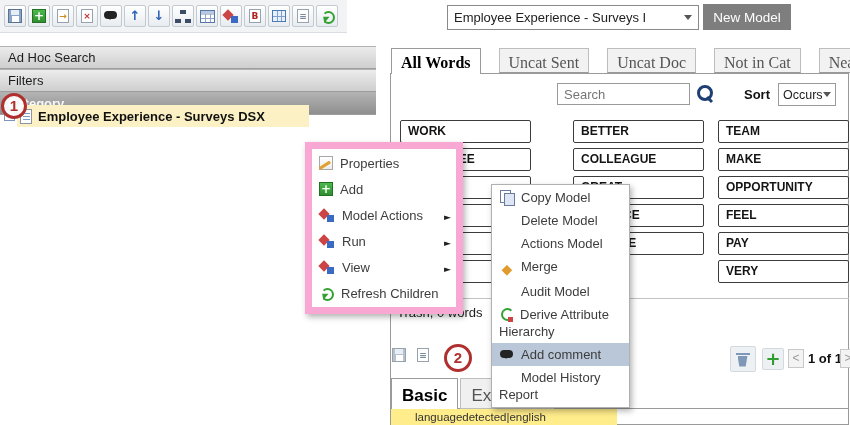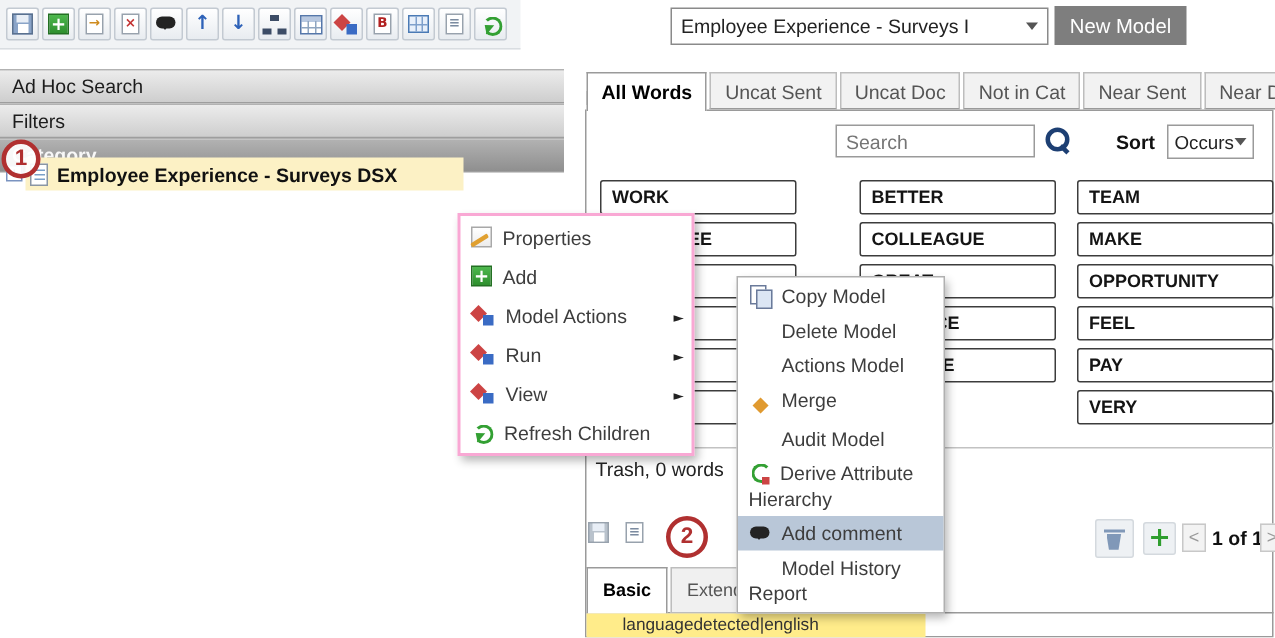--- a/index.html
+++ b/index.html
@@ -101,21 +101,21 @@
     border:1px solid #8a8a8a; background:#fff; display:flex; align-items:center;
     justify-content:space-between; padding:0 6px; font-size:13px; color:#222; cursor:pointer; }
   .caret { width:0;height:0;border-left:4px solid transparent;border-right:4px solid transparent;
     border-top:5px solid #555; flex:none; }
   #new-model-btn { position:absolute; left:703px; top:4px; width:88px; height:26px;
     background:#7e7e7e; border:none; color:#fff; font-size:13.5px; cursor:pointer; }
 
   
   #tabs { position:absolute; left:391px; top:48px; display:flex; z-index:2; white-space:nowrap; }
   .tab { padding:5px 9px 0; height:25px; border:1px solid #bdbdbd; border-bottom:1px solid #9a9a9a;
-    background:#f2f2f2; color:#555; font-size:13px; margin-right:2px; cursor:pointer; }
+    background:#f2f2f2; color:#555; font-size:16px; margin-right:18px; cursor:pointer;font-family:Liberation Serif, serif; }
   .tab.active { background:#fff; border:1px solid #9a9a9a; border-bottom:none;
     color:#000; font-weight:bold; height:26px; }
 
   
   #panel { position:absolute; left:390px; top:73px; width:459px; height:352px;
     border:1px solid #9a9a9a; background:#fff; z-index:0; }
   #search-input { position:absolute; left:557px; top:83px; width:133px; height:22px;
     border:1px solid #9a9a9a; padding-left:6px; font-size:13px; color:#333; z-index:1; }
   #search-btn { position:absolute; left:694px; top:84px; width:22px; height:20px;
     background:none; border:none; padding:0; cursor:pointer; z-index:1; }
@@ -137,30 +137,30 @@
   #trash-btn { position:absolute; left:730px; top:346px; width:26px; height:26px; z-index:1; }
   #plus-btn { position:absolute; left:762px; top:348px; width:22px; height:22px; z-index:1; }
   .pgbtn { position:absolute; top:349px; width:16px; height:19px; border:1px solid #c8c8c8;
     background:#f3f3f3; color:#999; font:12px/17px "Liberation Sans",sans-serif;
     text-align:center; padding:0; cursor:pointer; z-index:1; }
   #pg-prev { left:788px; } #pg-next { left:840px; }
   #pg-label { position:absolute; left:808px; top:351px; font-weight:bold; font-size:13px; color:#111; z-index:1; }
 
   #bottom-tabs { position:absolute; left:391px; top:378px; display:flex; z-index:1; }
   .btab { padding:7px 10px 0; height:31px; border:1px solid #bdbdbd; background:#f0f0f0;
-    color:#555; font-size:12px; margin-right:2px; cursor:pointer; }
+    color:#555; font-size:17px; margin-right:2px; cursor:pointer; }
   .btab.active { background:#fff; border:1px solid #9a9a9a; border-bottom:none;
     color:#000; font-weight:bold; }
   #bt-line { position:absolute; left:391px; top:408px; width:458px; height:1px; background:#9a9a9a; z-index:0; }
   #status-row { position:absolute; left:391px; top:409px; width:226px; height:16px;
     background:#ffec8a; font-size:11.5px; color:#333; line-height:16px; padding-left:24px; z-index:1; cursor:pointer; }
 
   
   #context-menu { position:absolute; left:305px; top:142px; width:158px; background:#fff;
-    border:2px solid #f9a8d4; box-shadow:2px 3px 6px rgba(0,0,0,.3); z-index:30; padding:1px 0; }
+    border:7px solid #f9a8d4; box-shadow:2px 3px 6px rgba(0,0,0,.3); z-index:30; padding:1px 0; }
   .cmi { position:relative; display:flex; align-items:center; gap:7px; height:26px;
     padding:0 14px 0 7px; font-size:13px; color:#3d3d3d; cursor:pointer; }
   .cmi .ic { flex:none; }
   .subarrow { position:absolute; right:5px; top:50%; transform:translateY(-50%); }
   .subarrow::after { content:"\25BA"; font:9px/1 "DejaVu Sans",sans-serif; color:#222; }
 
   #submenu { position:absolute; left:457px; top:184px; width:139px; background:#fff;
     border:1px solid #b0b0b0; box-shadow:2px 3px 6px rgba(0,0,0,.3); z-index:40; padding:1px 0;margin-left:34px; }
   .smi { position:relative; padding:3px 5px 3px 7px; font-size:13px; line-height:17px;
     color:#3d3d3d; cursor:pointer; }

